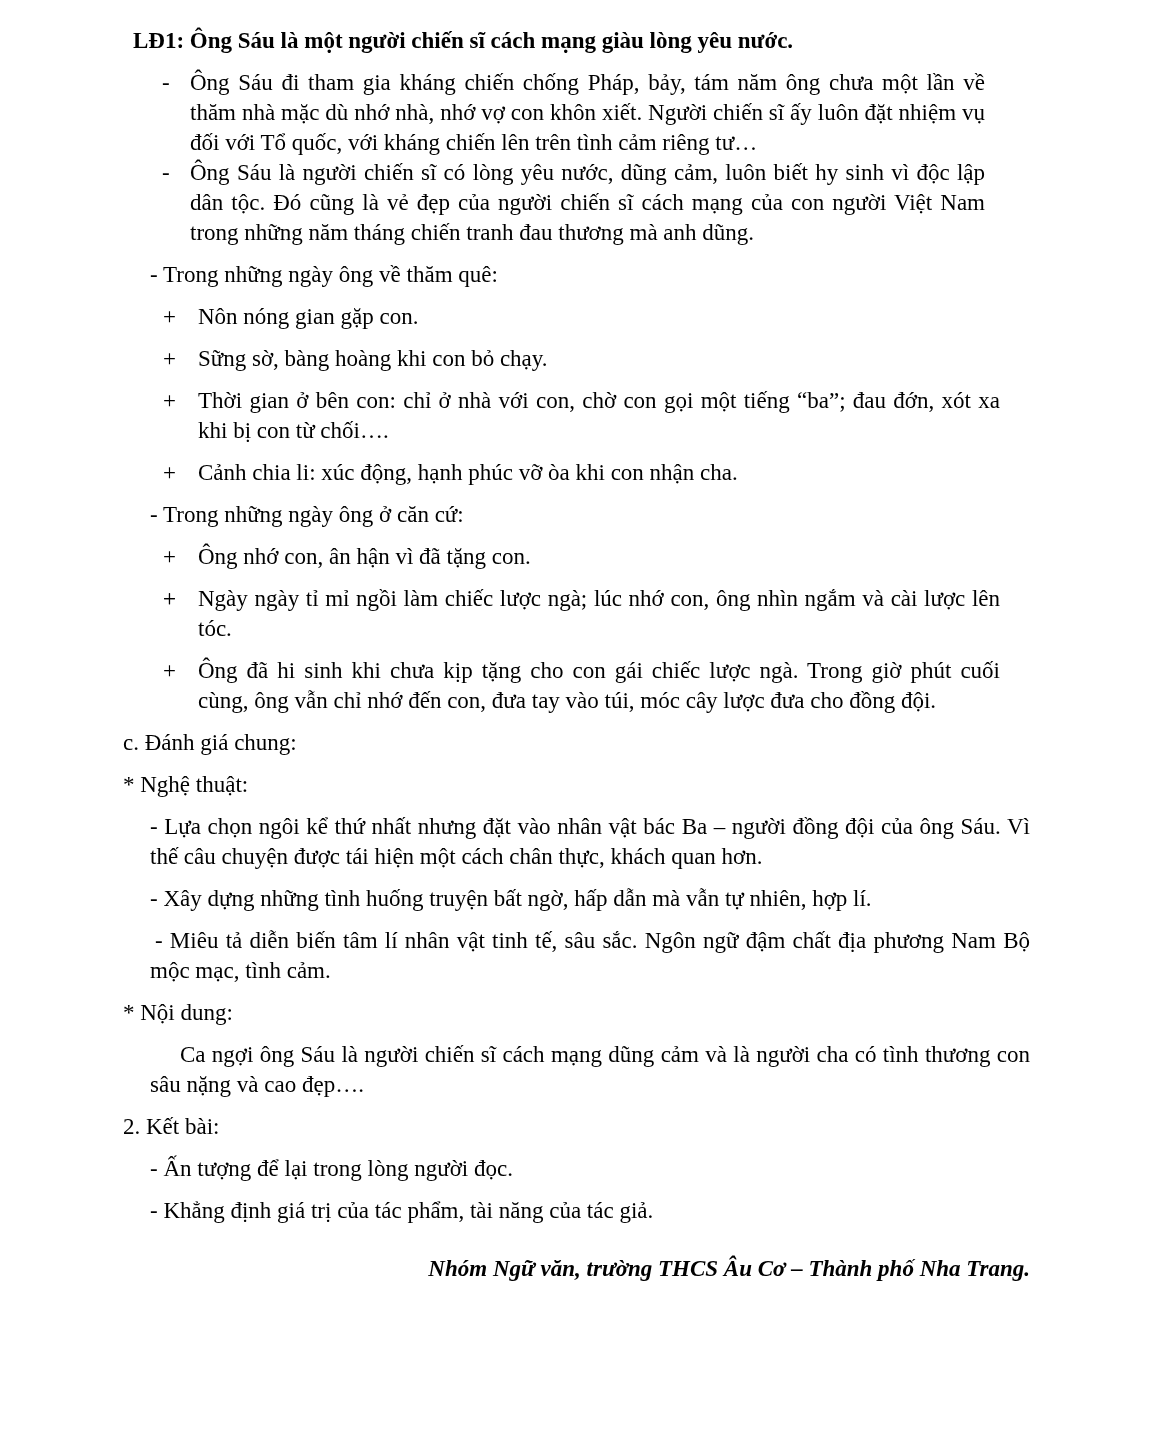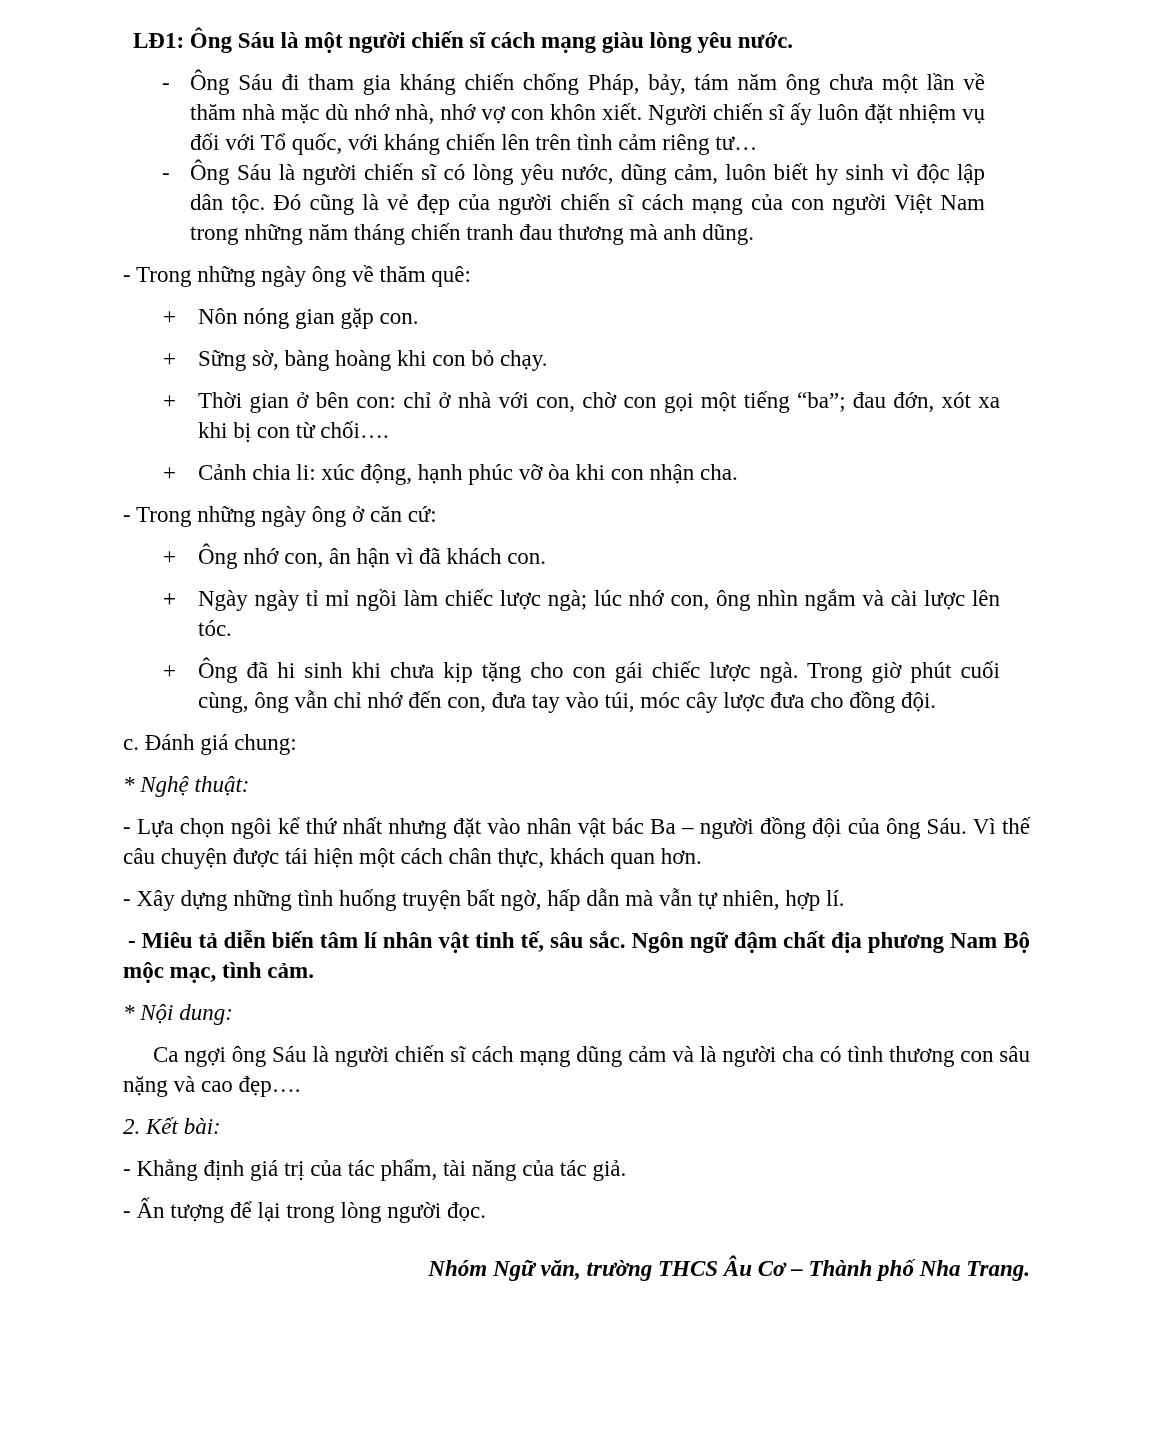--- a/index.html
+++ b/index.html
@@ -19,21 +19,21 @@
     height: 1106px;
     padding: 26px 141px 0 123px;
   }
   p, h1, h2, ul { margin: 12px 0; }
   h1, h2 {
     font-size: 23px;
     line-height: 30px;
     font-weight: bold;
   }
   .h-ld1 { margin-top: 0; padding-left: 10px; }
-  .jtext { text-align: justify; }
+  .jtext { text-align: justify; margin-left: 27px; }
   ul { list-style: none; padding: 0; }
   .dash-list { padding-right: 45px; }
   .dash-list > li {
     position: relative;
     padding-left: 67px;
     text-align: justify;
   }
   .dash-list .bullet {
     position: absolute;
     left: 39px;
@@ -45,23 +45,23 @@
     padding-left: 75px;
     text-align: justify;
     margin-bottom: 12px;
   }
   .plus-list > li:last-child { margin-bottom: 0; }
   .plus-list .bullet {
     position: absolute;
     left: 40px;
     top: 0;
   }
-  .italic { font-style: italic; }
+  .italic { }
   .indent-first { text-indent: 30px; }
-  .indent-sm { text-indent: 5px; font-weight: bold; }
+  .indent-sm { text-indent: 5px; }
   .doc-footer {
     font-weight: bold;
     font-style: italic;
     text-align: right;
     margin-top: 28px;
   }
 </style>
 </head>
 <body>
 
@@ -100,21 +100,21 @@
       <span class="bullet">+</span>
       <span>Cảnh chia li: xúc động, hạnh phúc vỡ òa khi con nhận cha.</span>
     </li>
   </ul>
 
   <p class="jtext">- Trong những ngày ông ở căn cứ:</p>
 
   <ul class="plus-list">
     <li>
       <span class="bullet">+</span>
-      <span>Ông nhớ con, ân hận vì đã khách con.</span>
+      <span>Ông nhớ con, ân hận vì đã tặng con.</span>
     </li>
     <li>
       <span class="bullet">+</span>
     </li>
     <li>
       <span class="bullet">+</span>
       <span>Ngày ngày tỉ mỉ ngồi làm chiếc lược ngà; lúc nhớ con, ông nhìn ngắm và cài lược lên tóc.</span>
     </li>
     <li>
       <span class="bullet">+</span>
@@ -129,18 +129,18 @@
   <p class="jtext">- Lựa chọn ngôi kể thứ nhất nhưng đặt vào nhân vật bác Ba – người đồng đội của ông Sáu. Vì thế câu chuyện được tái hiện một cách chân thực, khách quan hơn.</p>
   <p class="jtext">- Xây dựng những tình huống truyện bất ngờ, hấp dẫn mà vẫn tự nhiên, hợp lí.</p>
   <p class="jtext indent-sm">- Miêu tả diễn biến tâm lí nhân vật tinh tế, sâu sắc. Ngôn ngữ đậm chất địa phương Nam Bộ mộc mạc, tình cảm.</p>
 
   <p class="italic">* Nội dung:</p>
 
   <p class="jtext indent-first">Ca ngợi ông Sáu là người chiến sĩ cách mạng dũng cảm và là người cha có tình thương con sâu nặng và cao đẹp….</p>
 
   <p class="italic">2. Kết bài:</p>
 
+  <p class="jtext">- Ấn tượng để lại trong lòng người đọc.</p>
   <p class="jtext">- Khẳng định giá trị của tác phẩm, tài năng của tác giả.</p>
-  <p class="jtext">- Ấn tượng để lại trong lòng người đọc.</p>
 
   <p class="doc-footer">Nhóm Ngữ văn, trường THCS Âu Cơ – Thành phố Nha Trang.</p>
 
 </div>
 
 </body></html>

